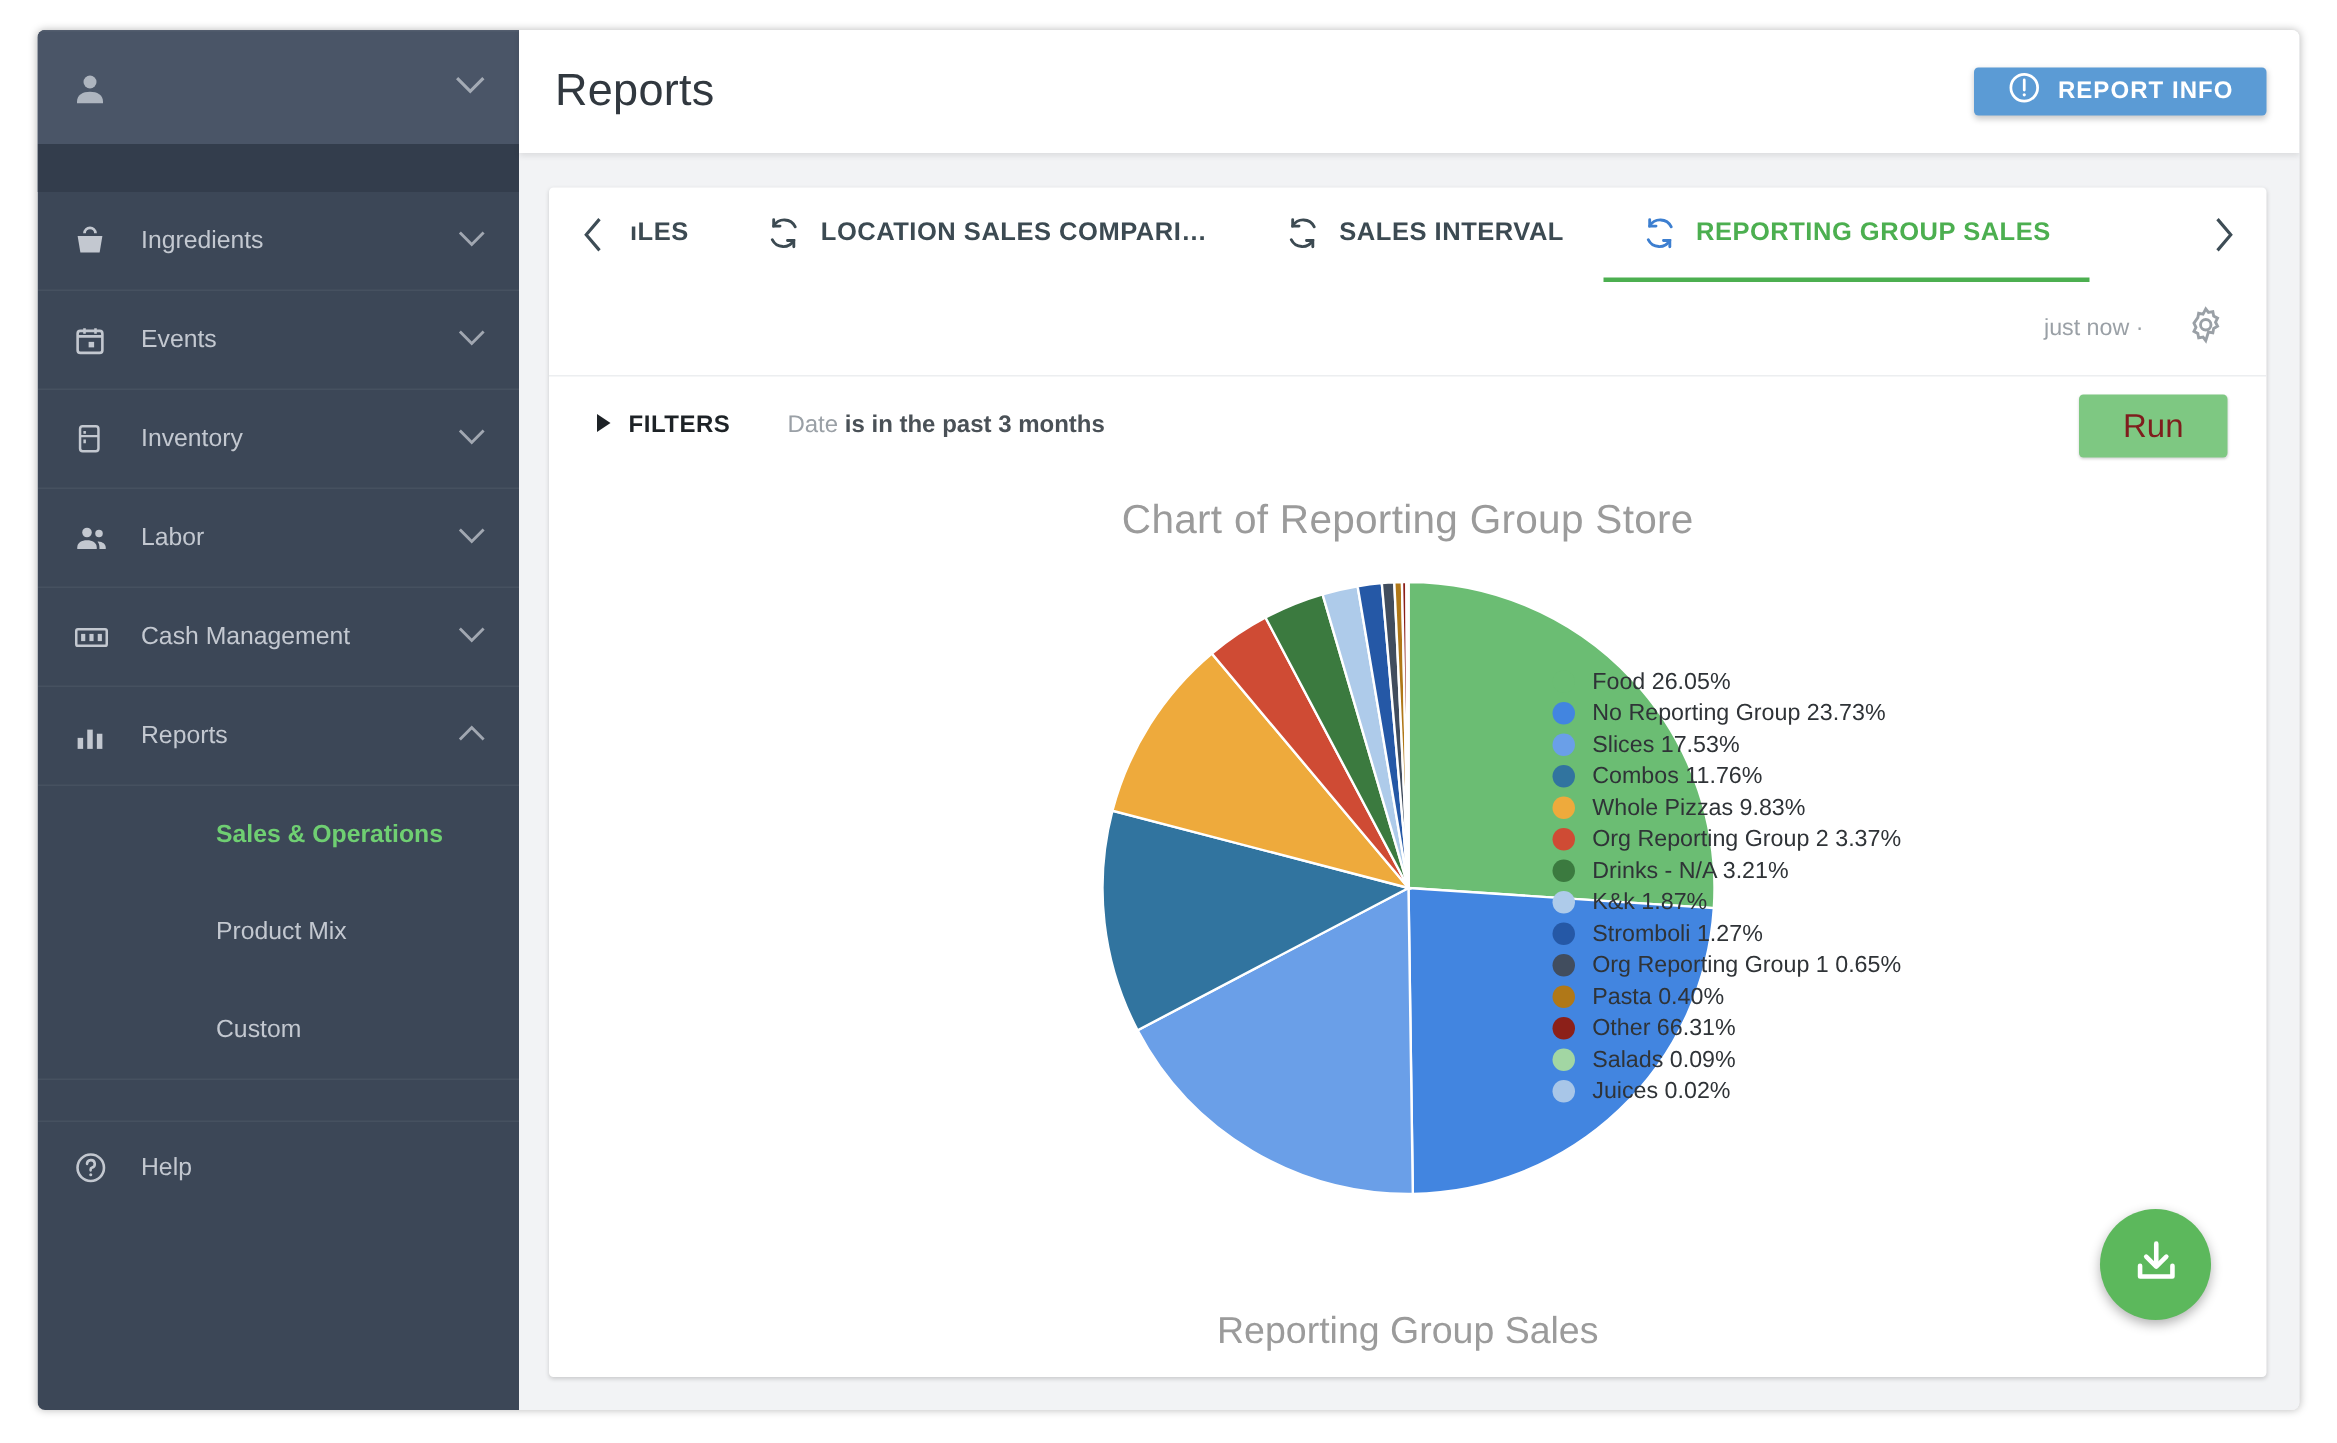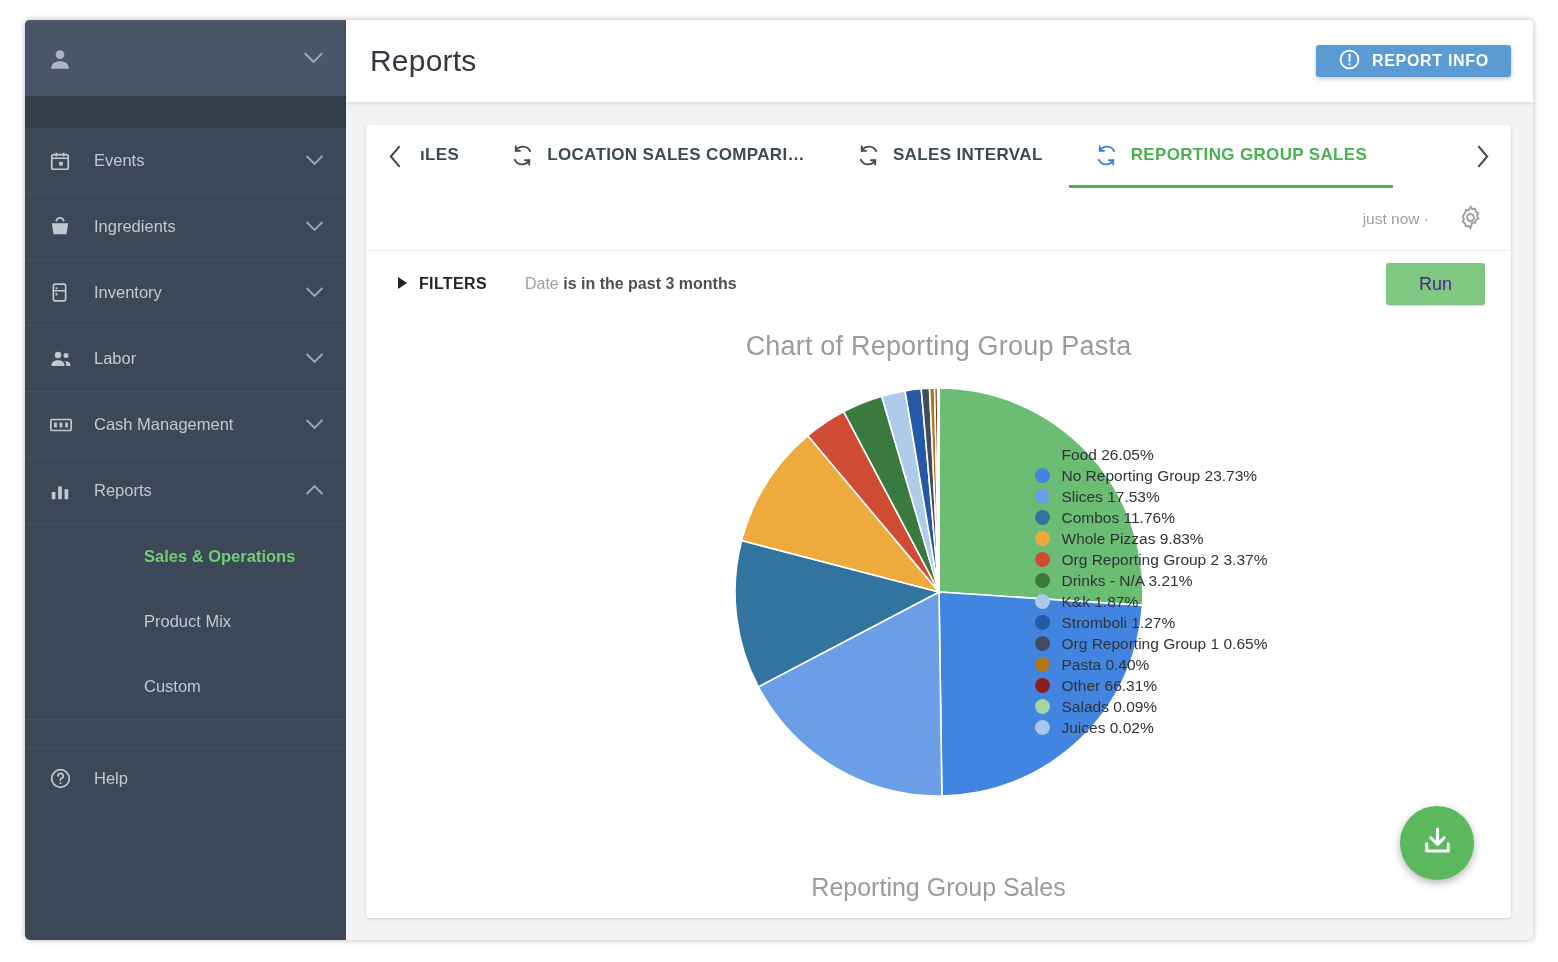--- a/index.html
+++ b/index.html
@@ -162,24 +162,24 @@
     font-size: 16px; font-weight: bold; color: #1d2226;
     letter-spacing: .35px; cursor: pointer;
   }
   .filters-desc {
     margin-left: 38px;
     font-size: 16px; color: #9aa0a6;
   }
   .filters-desc b { color: #4a5157; font-weight: bold; }
   .filters-row .sp { flex: 1; }
   .run-btn {
-    background: #7ec882; color: #4c1d95;
+    background: #7ec882; color: #7f1d1d;
     border: none; border-radius: 3px;
     width: 99px; height: 42px;
-    font-size: 18px; font-family: inherit; cursor: pointer;
+    font-size: 22px; font-family: inherit; cursor: pointer;
     box-shadow: 0 1px 2px rgba(0,0,0,.18);
   }
   .chart-area {
     flex: 1; position: relative;
     display: flex; flex-direction: column;
     align-items: center;
     min-height: 0;
     padding-top: 14px;
   }
   .chart-title {
@@ -244,42 +244,42 @@
               <path d="M2 2l10 10L22 2"></path>
             </svg>
           </span>
         </div>
       </div>
 
       <div class="sb-gap"></div>
 
       <div class="sb-item">
         <span class="micon">
+          <svg width="22" height="22" viewBox="0 0 24 24" fill="#c3c8d0">
+            <path d="M9 6a3 3 0 0 1 6 0h2a5 5 0 0 0-10 0h2z"></path>
+            <path d="M3 8h18l-2 12H5L3 8z"></path>
+          </svg>
+        </span>
+        <span class="mlabel">Ingredients</span>
+        <span class="chev">
+          <svg width="19" height="12" viewBox="0 0 24 14" fill="none" stroke="#c3c8d0" stroke-width="2.4">
+              <path d="M2 2l10 10L22 2"></path>
+            </svg>
+        </span>
+      </div>
+
+      <div class="sb-item">
+        <span class="micon">
           <svg width="22" height="22" viewBox="0 0 24 24" fill="none" stroke="#c3c8d0" stroke-width="1.9">
             <rect x="3" y="5" width="18" height="16" rx="2"></rect>
               <path d="M3 9h18M8 3v4M16 3v4"></path>
             <rect x="11" y="13" width="4" height="4" fill="#c3c8d0" stroke="none"></rect>
           </svg>
         </span>
         <span class="mlabel">Events</span>
-        <span class="chev">
-          <svg width="19" height="12" viewBox="0 0 24 14" fill="none" stroke="#c3c8d0" stroke-width="2.4">
-              <path d="M2 2l10 10L22 2"></path>
-            </svg>
-        </span>
-      </div>
-
-      <div class="sb-item">
-        <span class="micon">
-          <svg width="22" height="22" viewBox="0 0 24 24" fill="#c3c8d0">
-            <path d="M9 6a3 3 0 0 1 6 0h2a5 5 0 0 0-10 0h2z"></path>
-            <path d="M3 8h18l-2 12H5L3 8z"></path>
-          </svg>
-        </span>
-        <span class="mlabel">Ingredients</span>
         <span class="chev">
           <svg width="19" height="12" viewBox="0 0 24 14" fill="none" stroke="#c3c8d0" stroke-width="2.4">
               <path d="M2 2l10 10L22 2"></path>
             </svg>
         </span>
       </div>
 
       <div class="sb-item">
         <span class="micon">
           <svg width="21" height="21" viewBox="0 0 24 24" fill="none" stroke="#c3c8d0" stroke-width="1.9">
@@ -460,21 +460,21 @@
           </div>
           <div class="filters-desc">
             <span>Date</span>
             <b>is in the past 3 months</b>
           </div>
           <div class="sp"></div>
           <button class="run-btn">Run</button>
         </div>
 
         <div class="chart-area">
-          <div class="chart-title">Chart of Reporting Group Pasta</div>
+          <div class="chart-title">Chart of Reporting Group Store</div>
 
           <div class="chart-body">
             <div class="pie-wrap">
               <svg id="pie-svg" width="412" height="412" viewBox="0 0 412 412">
                   <path d="M 206 206 L 206 2 A 204 204 0 0 1 409.5584047736279 219.41550766895728 Z" fill="#6bbd73" stroke="#ffffff" stroke-width="1.6"></path>
                   <path d="M 206 206 L 409.5584047736279 219.41550766895728 A 204 204 0 0 1 208.88359765120344 409.97961874801604 Z" fill="#4285e0" stroke="#ffffff" stroke-width="1.6"></path>
                   <path d="M 206 206 L 208.88359765120344 409.97961874801604 A 204 204 0 0 1 25.393321965628473 300.8537181632268 Z" fill="#6a9fe8" stroke="#ffffff" stroke-width="1.6"></path>
                   <path d="M 206 206 L 25.393321965628473 300.8537181632268 A 204 204 0 0 1 8.608470582692519 154.49675627403417 Z" fill="#31749f" stroke="#ffffff" stroke-width="1.6"></path>
                   <path d="M 206 206 L 8.608470582692519 154.49675627403417 A 204 204 0 0 1 74.89314655639063 49.70862794090027 Z" fill="#eeaa3c" stroke="#ffffff" stroke-width="1.6"></path>
                   <path d="M 206 206 L 74.89314655639063 49.70862794090027 A 204 204 0 0 1 110.66438503546586 25.647233125371514 Z" fill="#cf4b34" stroke="#ffffff" stroke-width="1.6"></path>

